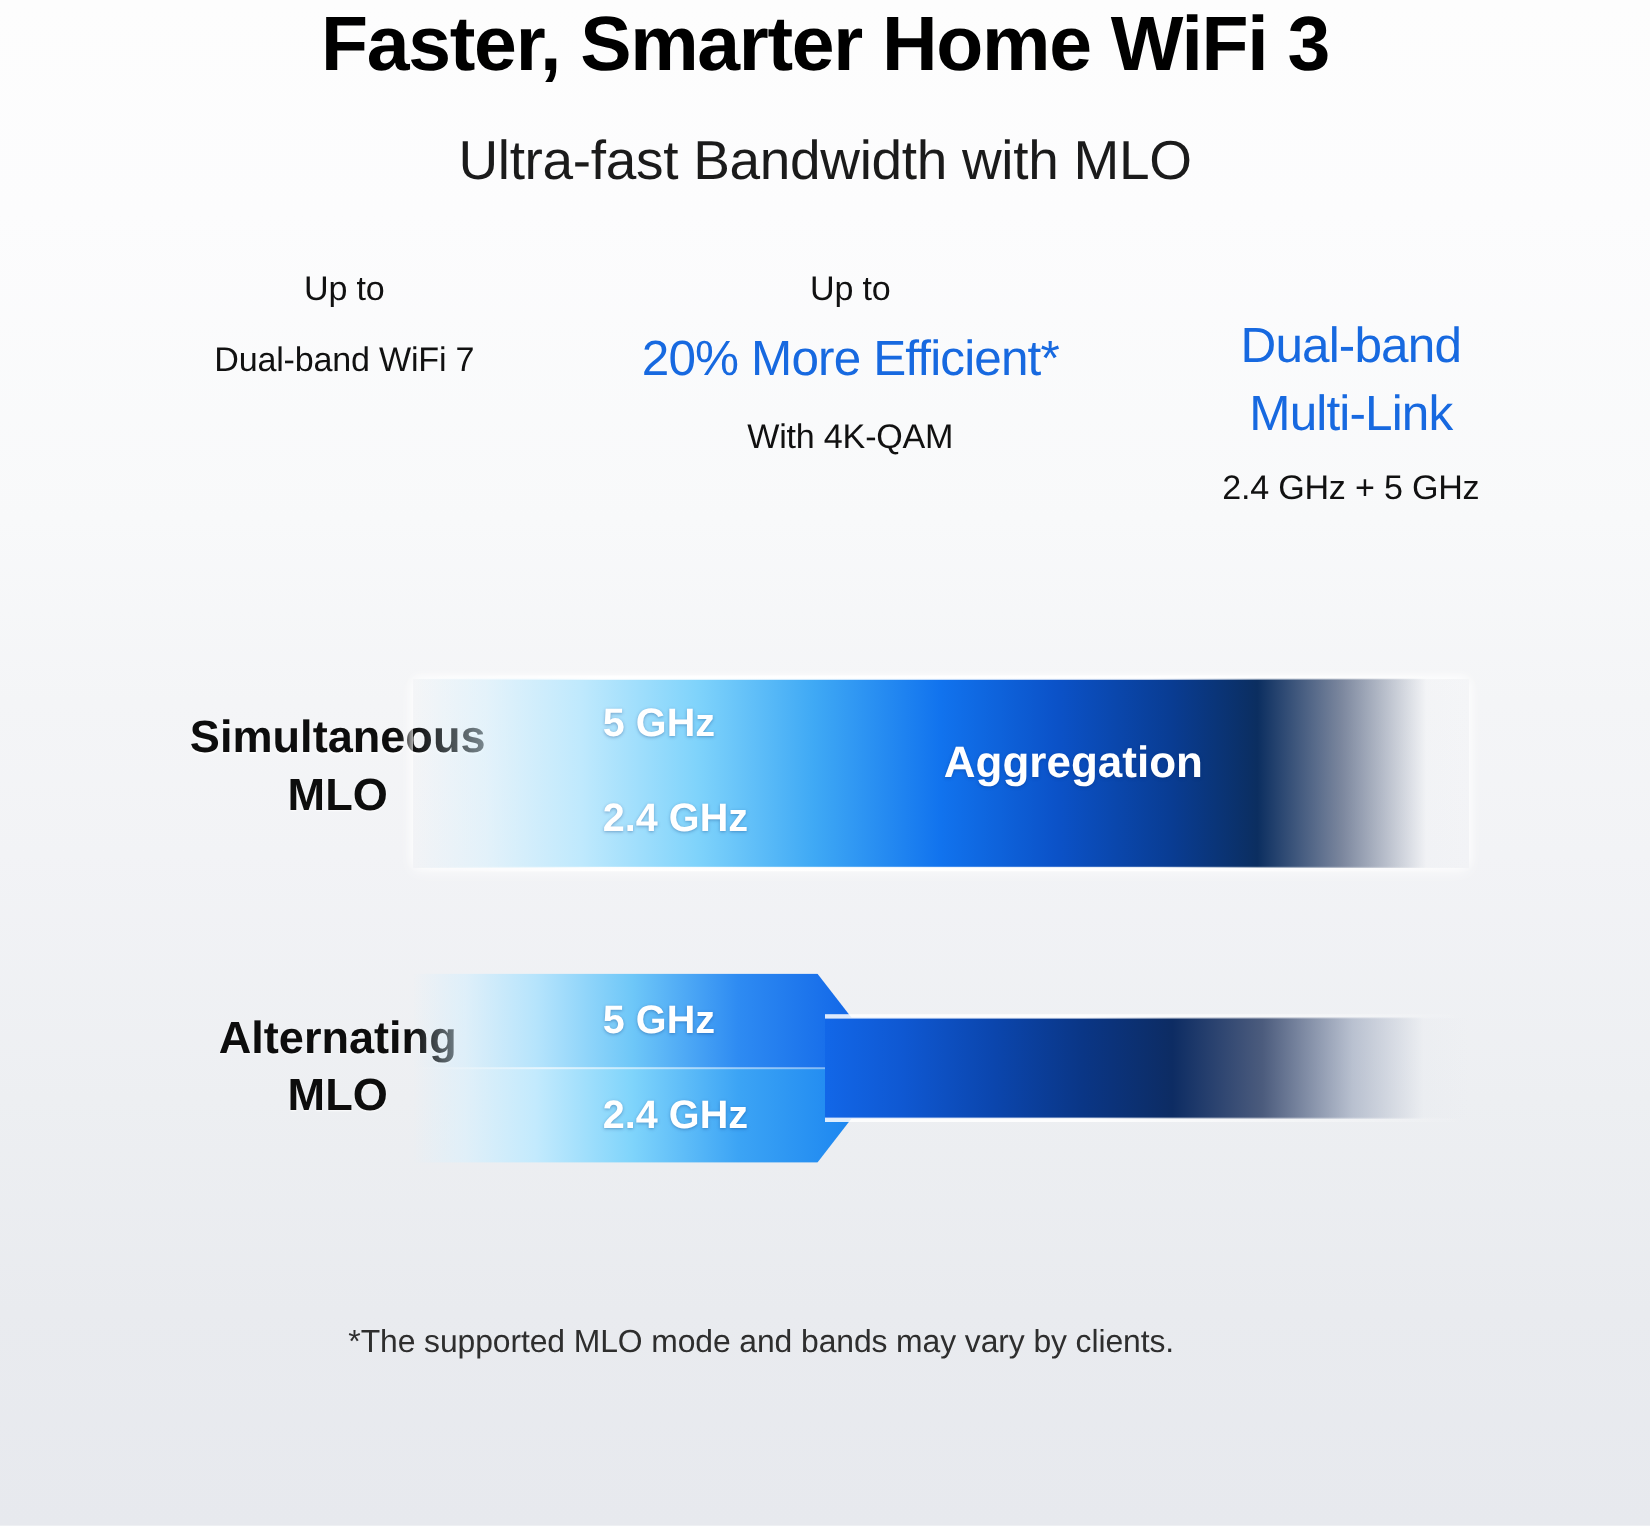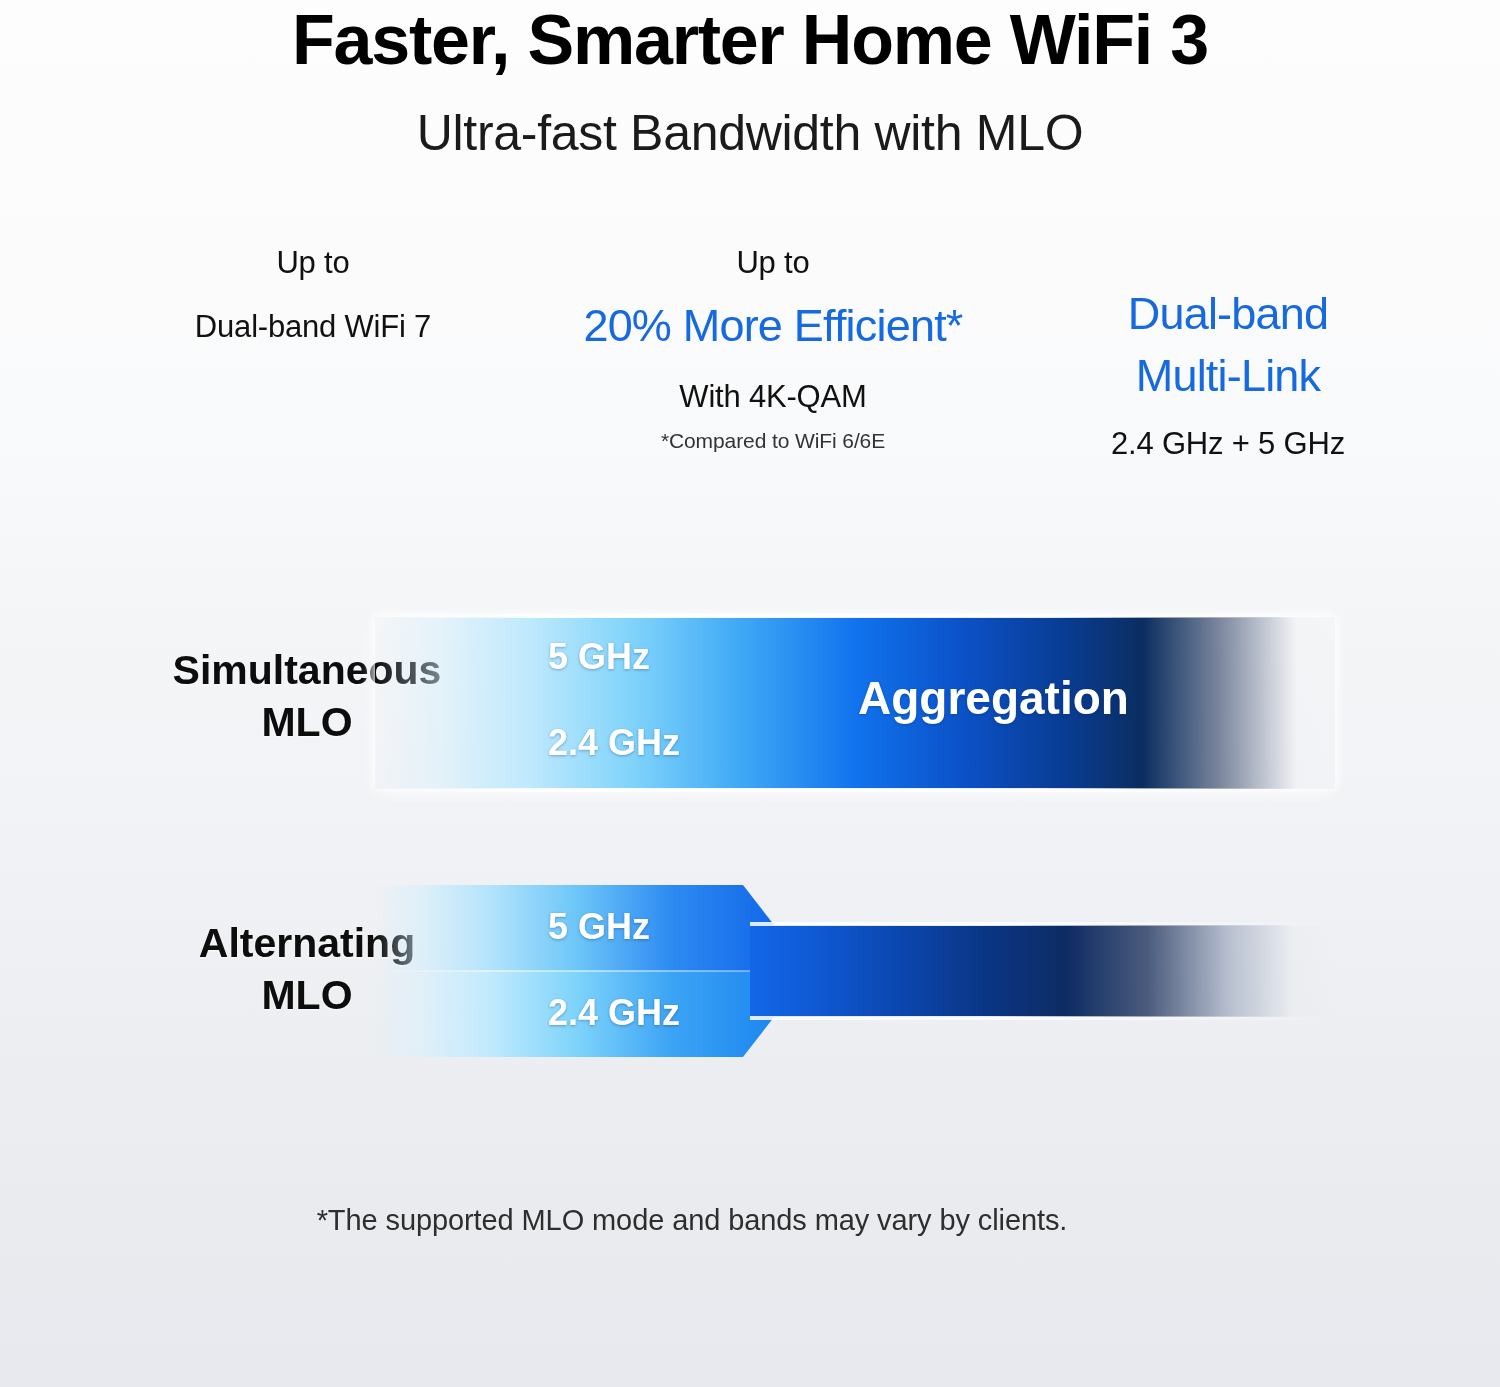--- a/index.html
+++ b/index.html
@@ -37,21 +37,21 @@
     margin: 0;
     padding-top: 2px;
     font-family: "Liberation Sans Narrow", "Liberation Sans", sans-serif;
     font-size: 70px;
     font-weight: 700;
     letter-spacing: -1.2px;
     line-height: 76px;
     color: #000000;
   }
   .subhead {
-    margin: 3px;
+    margin: 16px;
     padding-top: 24px;
     font-family: "Liberation Sans Narrow", "Liberation Sans", sans-serif;
     font-size: 50px;
     font-weight: 400;
     letter-spacing: -0.3px;
     line-height: 56px;
     color: #1b1b1b;
   }
 
   
@@ -255,21 +255,21 @@
   .band-text {
     position: absolute;
     font-family: "Liberation Sans Narrow", "Liberation Sans", sans-serif;
     font-weight: 700;
     color: #ffffff;
     text-shadow: 0 1px 3px rgba(0,40,110,0.35);
     white-space: nowrap;
   }
   #band1-5ghz    { left: 548px; top: 636px; font-size: 36px; }
   #band1-24ghz   { left: 548px; top: 722px; font-size: 36px; }
-  #band1-result  { left: 858px; top: 671px; font-size: 46px; }
+  #band1-result  { left: 858px; top: 671px; font-size: 40px; }
   #band2-5ghz    { left: 548px; top: 906px; font-size: 36px; }
   #band2-24ghz   { left: 548px; top: 992px; font-size: 36px; }
   #band2-result  { left: 790px; top: 946px; font-size: 44px; }
 
   
   .disclaimer {
     position: absolute;
     top: 1198px;
     left: 0;
     width: 1384px;
@@ -294,21 +294,20 @@
 
   <div class="stat stat-1">
     <div class="stat-eyebrow">Up to</div>
     <div class="stat-caption">Dual-band WiFi 7</div>
   </div>
 
   <div class="stat stat-2">
     <div class="stat-eyebrow">Up to</div>
     <div class="stat-value">20% More Efficient*</div>
     <div class="stat-caption">With 4K-QAM</div>
-    <div class="stat-note">*Compared to WiFi 6/6E</div>
   </div>
 
   <div class="stat stat-3">
     <div class="stat-eyebrow is-hidden">&nbsp;</div>
     <div class="stat-value">
       <span>Dual-band</span><br>
       <span>Multi-Link</span>
     </div>
     <div class="stat-caption">2.4 GHz + 5 GHz</div>
   </div>

